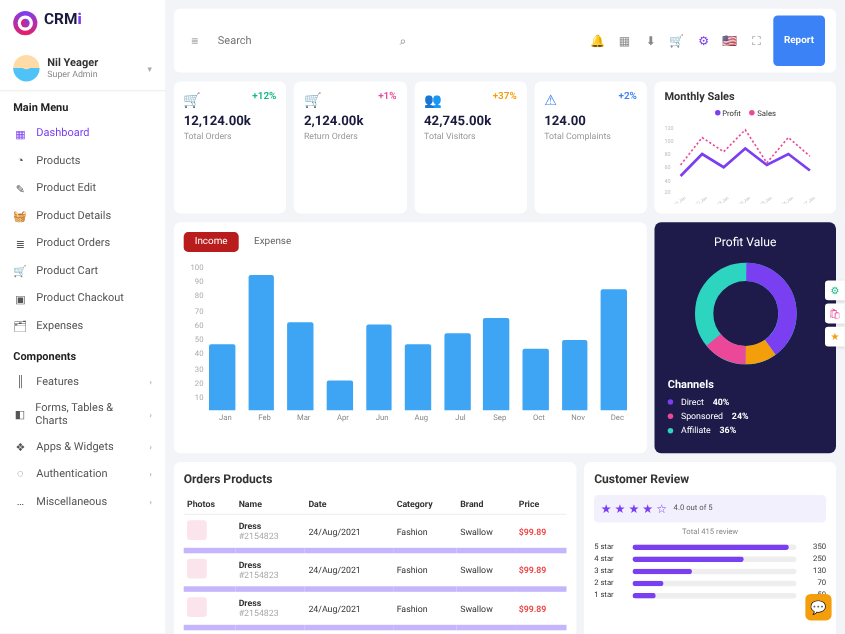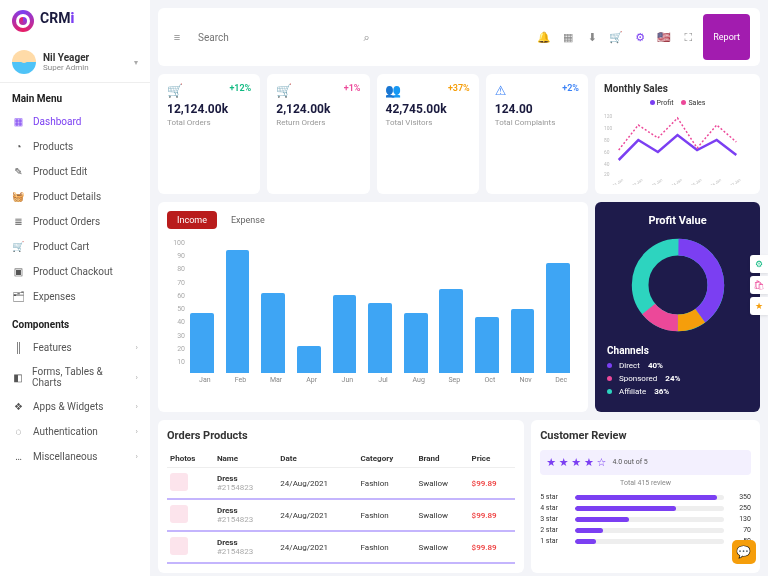--- a/index.html
+++ b/index.html
@@ -20,21 +20,21 @@
 .user-role{font-size:8px;color:#888}
 .menu-title{padding:10px 12px 5px;font-weight:700;font-size:10px;color:#222}
 .nav-item{display:flex;align-items:center;gap:8px;padding:6px 12px;color:#555;cursor:pointer;font-size:10px}
 .nav-item.active{color:#7b3ff2}
 .nav-item .nicon{width:13px;height:13px;display:flex;align-items:center;justify-content:center;font-size:10px}
 .nav-item .chev{margin-left:auto;font-size:8px;color:#aaa}
 .main{flex:1;padding:8px;overflow-y:auto}
 .topbar{display:flex;align-items:center;gap:6px;background:#fff;border-radius:6px;padding:6px 10px;margin-bottom:8px}
 .tb-icon{width:18px;display:flex;align-items:center;justify-content:center;color:#888;font-size:11px;cursor:pointer}
 .search{flex:1;border:none;outline:none;font-size:10px;padding:3px 6px;color:#555}
-.report-btn{background:#a21caf;color:#fff;border:none;padding:18px 10px;border-radius:4px;font-size:9px;font-weight:400;cursor:pointer}
+.report-btn{background:#3b82f6;color:#fff;border:none;padding:18px 10px;border-radius:4px;font-size:9px;font-weight:700;cursor:pointer}
 .grid{display:grid;grid-template-columns:1fr 1fr 1fr 1fr 165px;gap:7px;margin-bottom:8px}
 .card{background:#fff;border-radius:6px;padding:9px}
 .stat{display:flex;flex-direction:column}
 .stat-top{display:flex;justify-content:space-between;align-items:start;margin-bottom:4px}
 .stat-icon{font-size:13px}
 .stat-pct{font-size:9px;font-weight:600}
 .green{color:#10b981}.pink{color:#ec4899}.orange{color:#f59e0b}.blue{color:#3b82f6}
 .stat-val{font-size:12px;font-weight:700;color:#1a1a3e}
 .stat-lbl{font-size:8px;color:#999;margin-top:2px}
 .monthly{grid-row:span 1}
@@ -47,29 +47,29 @@
 .tabs{display:flex;gap:4px;margin-bottom:10px}
 .tab{padding:4px 10px;border-radius:4px;font-size:9px;cursor:pointer;color:#666}
 .tab.active{background:#b91c1c;color:#fff}
 .barchart{height:145px;display:flex;align-items:end;gap:5px;padding:0 3px;position:relative}
 .yaxis{position:absolute;left:0;top:0;bottom:18px;width:18px;display:flex;flex-direction:column;justify-content:space-between;font-size:7px;color:#aaa;text-align:right}
 .bars{flex:1;display:flex;align-items:end;gap:6px;margin-left:20px;height:100%}
 .barcol{flex:1;display:flex;flex-direction:column;align-items:center;gap:3px;height:100%}
 .bar{width:80%;background:#3ea5f4;border-radius:2px 2px 0 0}
 .barlbl{font-size:7px;color:#888}
 .profit-card{background:#1e1b4b;color:#fff;padding:12px}
-.profit-card h4{font-size:11px;font-weight:700;text-align:center;margin-bottom:8px}
+.profit-card h4{font-size:11px;font-weight:400;text-align:center;margin-bottom:8px}
 .donut{width:100px;height:100px;margin:0 auto 10px;position:relative}
 .channels h5{font-size:10px;margin-bottom:5px}
 .ch-item{display:flex;align-items:center;gap:5px;font-size:8px;margin-bottom:4px}
 .row3{display:grid;grid-template-columns:1.6fr 1fr;gap:7px}
 .pop h4,.review h4{font-size:11px;font-weight:700;margin-bottom:8px}
 table{width:100%;border-collapse:collapse;font-size:8px}
 th{text-align:left;font-weight:700;padding:4px 3px;border-bottom:1px solid #eee}
-td{padding:5px 3px;border-bottom:2px solid #c4b5fd}
+td{padding:5px 3px;border-bottom:5px solid #c4b5fd}
 .thumb{width:18px;height:18px;border-radius:3px;background:#fce4ec;display:inline-block}
 .price{color:#ef4444;font-weight:600}
 .stars{color:#7b3ff2;font-size:11px;display:flex;align-items:center;gap:6px;background:#f3f0fe;padding:6px;border-radius:4px;margin-bottom:4px}
 .stars-txt{font-size:7px;color:#555;line-height:1.1}
 .total-rev{text-align:center;font-size:7px;color:#888;margin-bottom:6px}
 .rb-row{display:flex;align-items:center;gap:5px;font-size:7px;margin-bottom:3px}
 .rb-bar{flex:1;height:5px;background:#eee;border-radius:3px;overflow:hidden}
 .rb-fill{height:100%;background:#7b3ff2;border-radius:3px}
 .helper{position:fixed;right:12px;bottom:12px;width:24px;height:24px;background:#f59e0b;border-radius:5px;display:flex;align-items:center;justify-content:center;color:#fff;font-size:12px}
 .side-tools{position:absolute;right:0;top:255px;display:flex;flex-direction:column;gap:3px}
@@ -279,29 +279,29 @@
                 <div class="barlbl">Apr</div>
               </div>
               <div class="barcol">
                 <div style="flex:1;display:flex;align-items:end;width:100%">
                   <div class="bar" style="height:58%"></div>
                 </div>
                 <div class="barlbl">Jun</div>
               </div>
               <div class="barcol">
                 <div style="flex:1;display:flex;align-items:end;width:100%">
+                  <div class="bar" style="height:45%"></div>
+                </div>
+                <div class="barlbl">Aug</div>
+              </div>
+              <div class="barcol">
+                <div style="flex:1;display:flex;align-items:end;width:100%">
                   <div class="bar" style="height:52%"></div>
                 </div>
                 <div class="barlbl">Jul</div>
-              </div>
-              <div class="barcol">
-                <div style="flex:1;display:flex;align-items:end;width:100%">
-                  <div class="bar" style="height:45%"></div>
-                </div>
-                <div class="barlbl">Aug</div>
               </div>
               <div class="barcol">
                 <div style="flex:1;display:flex;align-items:end;width:100%">
                   <div class="bar" style="height:63%"></div>
                 </div>
                 <div class="barlbl">Sep</div>
               </div>
               <div class="barcol">
                 <div style="flex:1;display:flex;align-items:end;width:100%">
                   <div class="bar" style="height:42%"></div>

